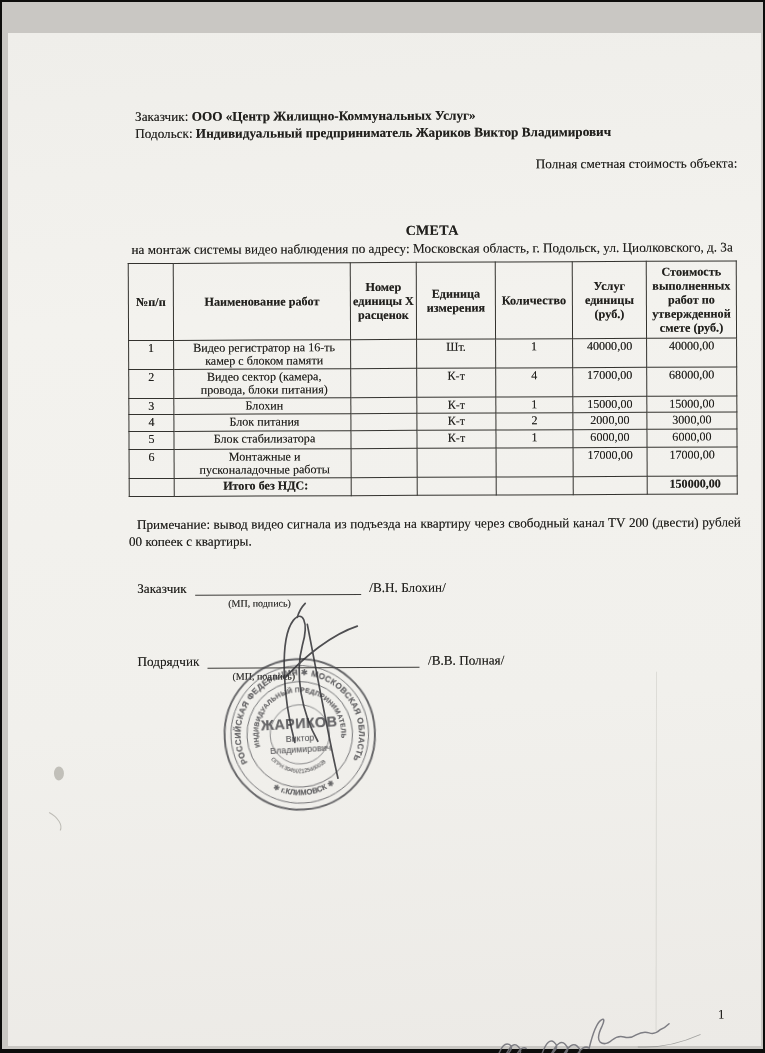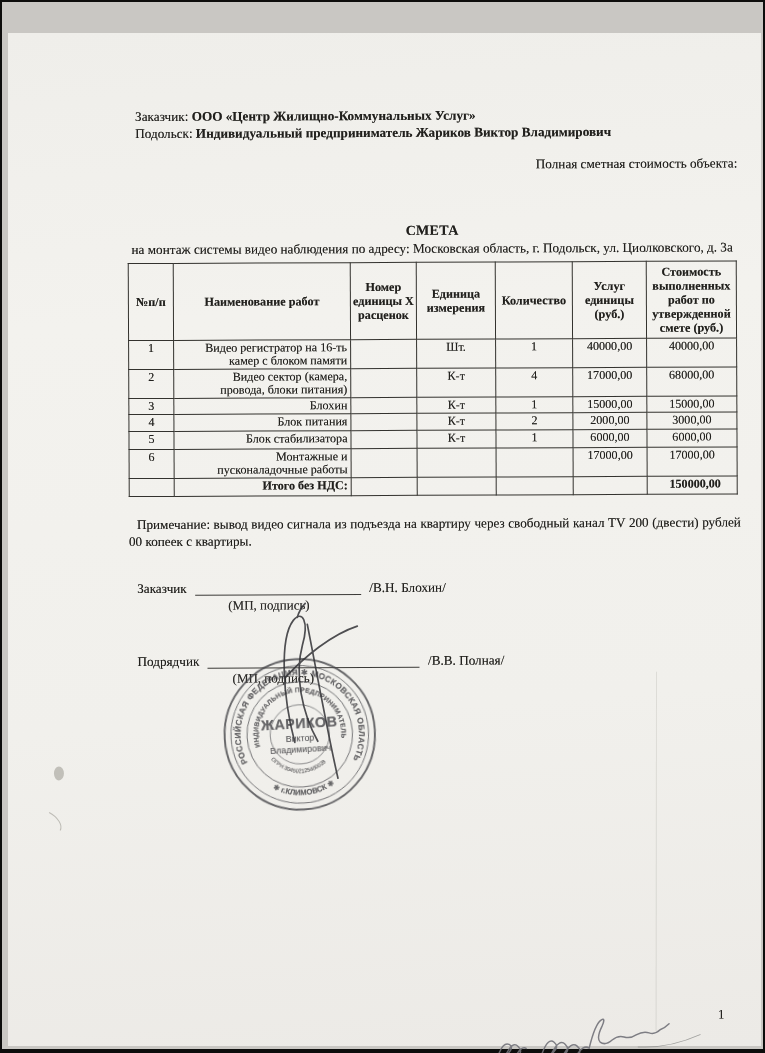--- a/index.html
+++ b/index.html
@@ -18,26 +18,26 @@
   .cost{top:128px;right:26px;text-align:right;line-height:17px;}
   .titleblock{left:130px;top:195px;width:607px;text-align:center;}
   .title{font-weight:bold;font-size:14px;letter-spacing:.3px;}
   .subtitle{margin-top:2px;font-size:13.2px;white-space:nowrap;}
   table.tbl{position:absolute;left:129px;top:234px;width:608px;border-collapse:collapse;table-layout:fixed;
     font-size:12.1px;line-height:12.9px;}
   .tbl th,.tbl td{border:1.4px solid #33322e;overflow:hidden;}
   .tbl th{font-weight:bold;vertical-align:middle;text-align:center;padding:2px 2px;line-height:14px;font-size:12.2px;border-radius:7px;}
   .tbl td{vertical-align:top;padding:1px 3px;}
   td.c{text-align:center;}
-  td.name{text-align:right;padding-left:7px;white-space:pre-line;}
+  td.name{text-align:center;padding-left:7px;white-space:pre-line;}
   tr.total td{font-weight:bold;padding-left:9px;}
   .note{left:129px;top:487px;width:612px;text-align:justify;line-height:17px;text-indent:8px;}
   .sig{white-space:nowrap;}
   .sigline{display:inline-block;border-bottom:1.2px solid #3c3b38;height:1em;vertical-align:-3px;margin:0 5px;}
-  .mp{font-size:13px;color:#2a2927;}
+  .mp{font-size:10px;color:#2a2927;}
   .pagenum{left:716px;top:980px;font-size:13px;}
   .stamp{position:absolute;left:219px;top:626px;width:160px;height:160px;opacity:.82;filter:blur(.25px);
     transform:rotate(-3deg);}
   .stamp text,.stamp textPath{fill:#47474b;font-family:"Liberation Sans","DejaVu Sans",sans-serif;}
   .ink{position:absolute;left:0;top:0;width:765px;height:1053px;pointer-events:none;}
 </style>
 </head>
 <body>
 
 <div class="scan">

